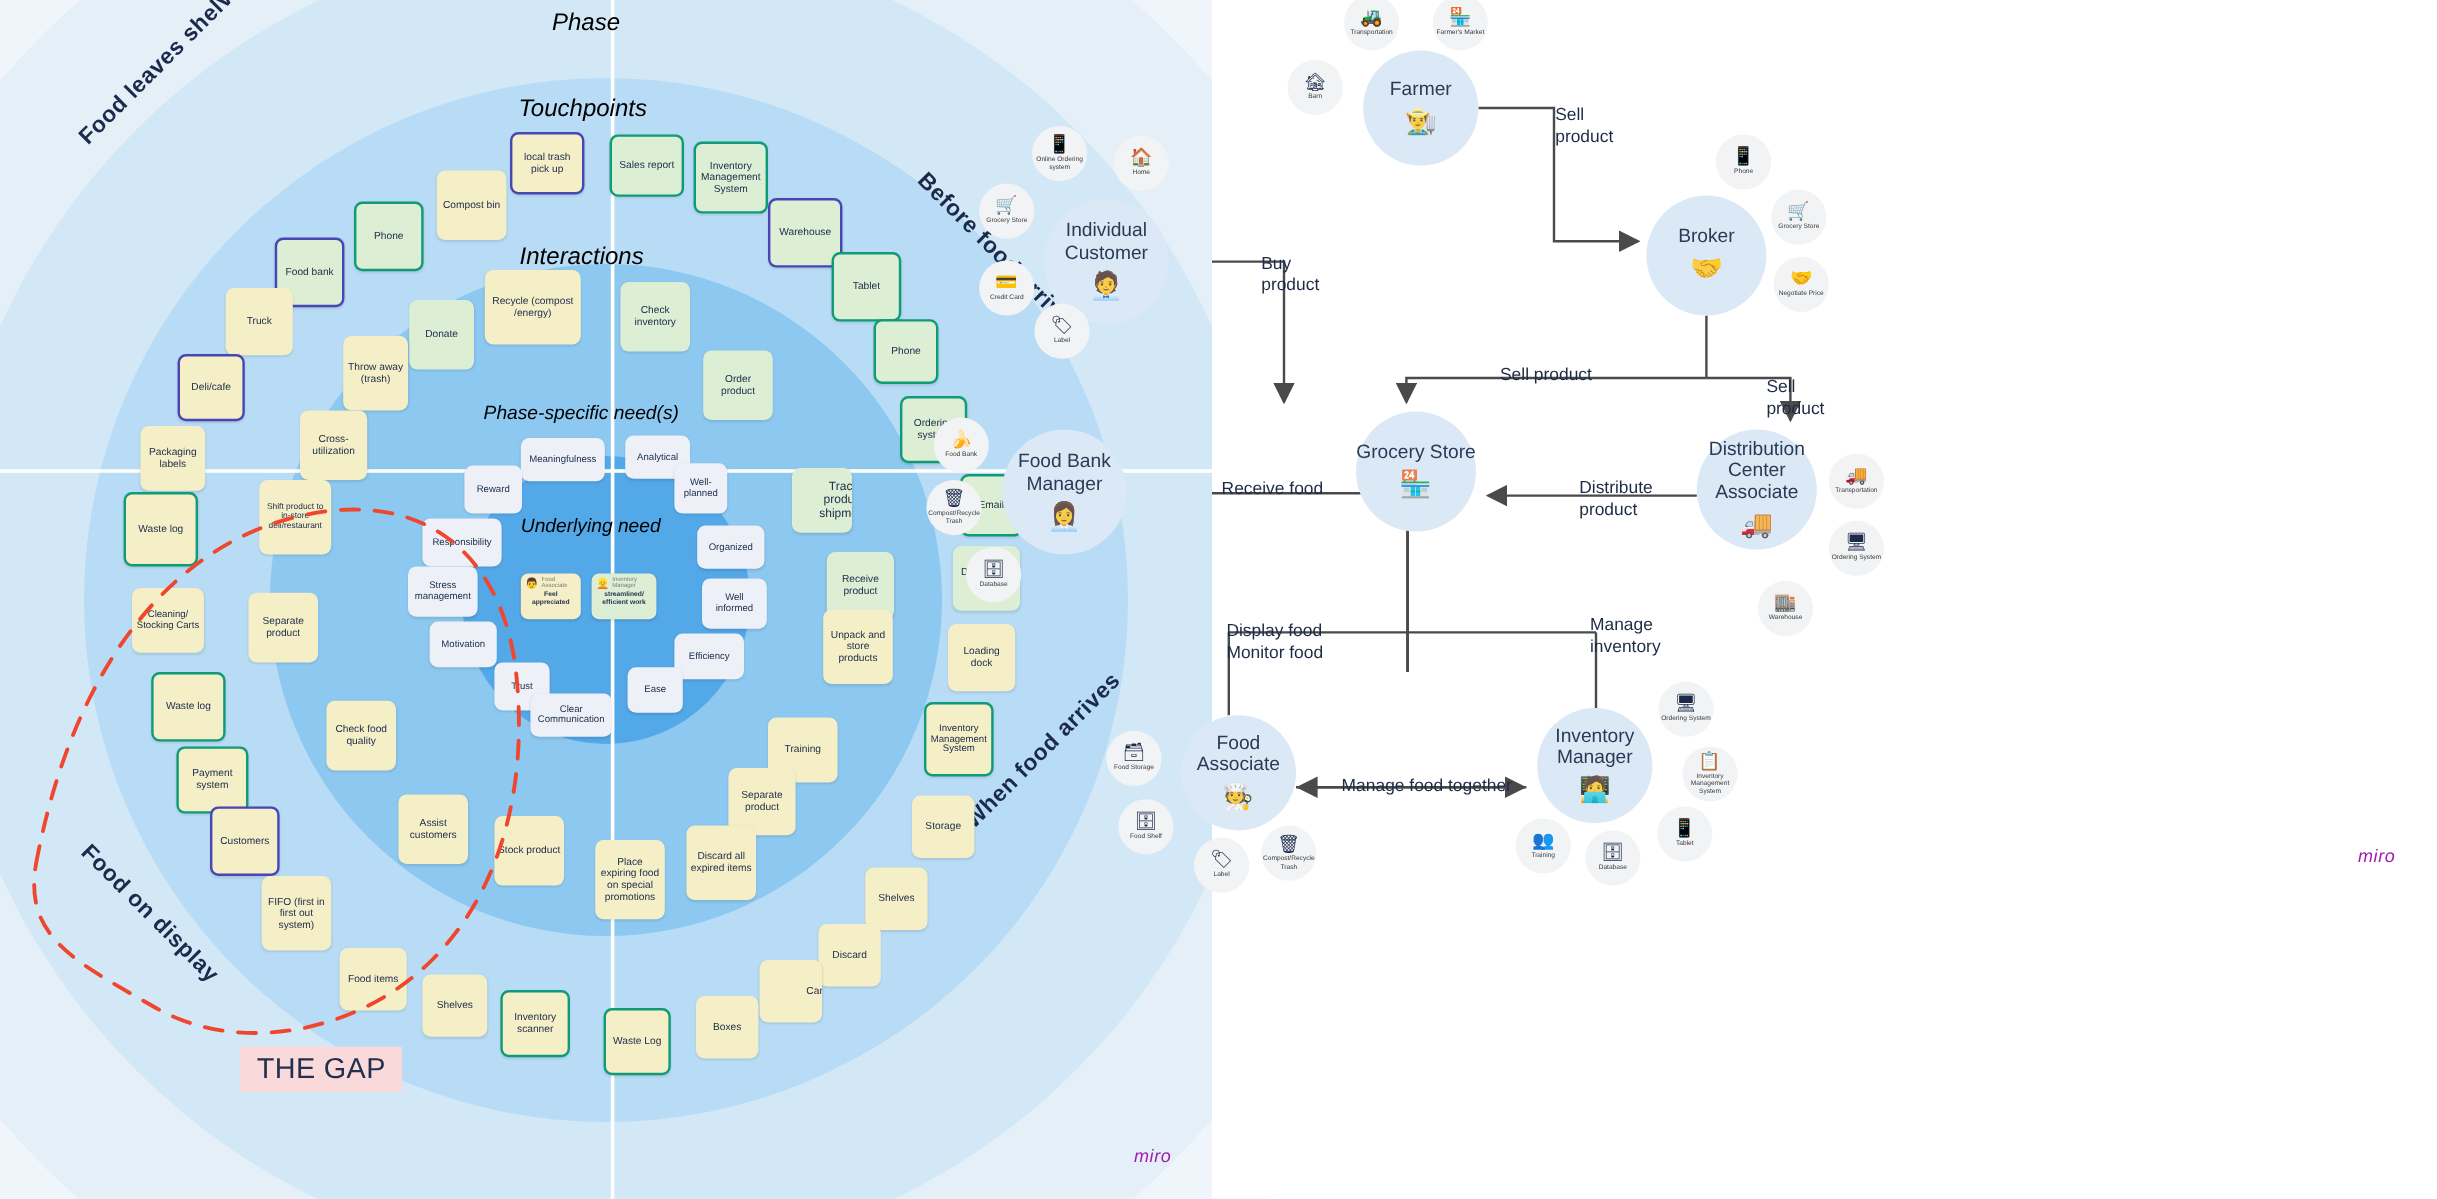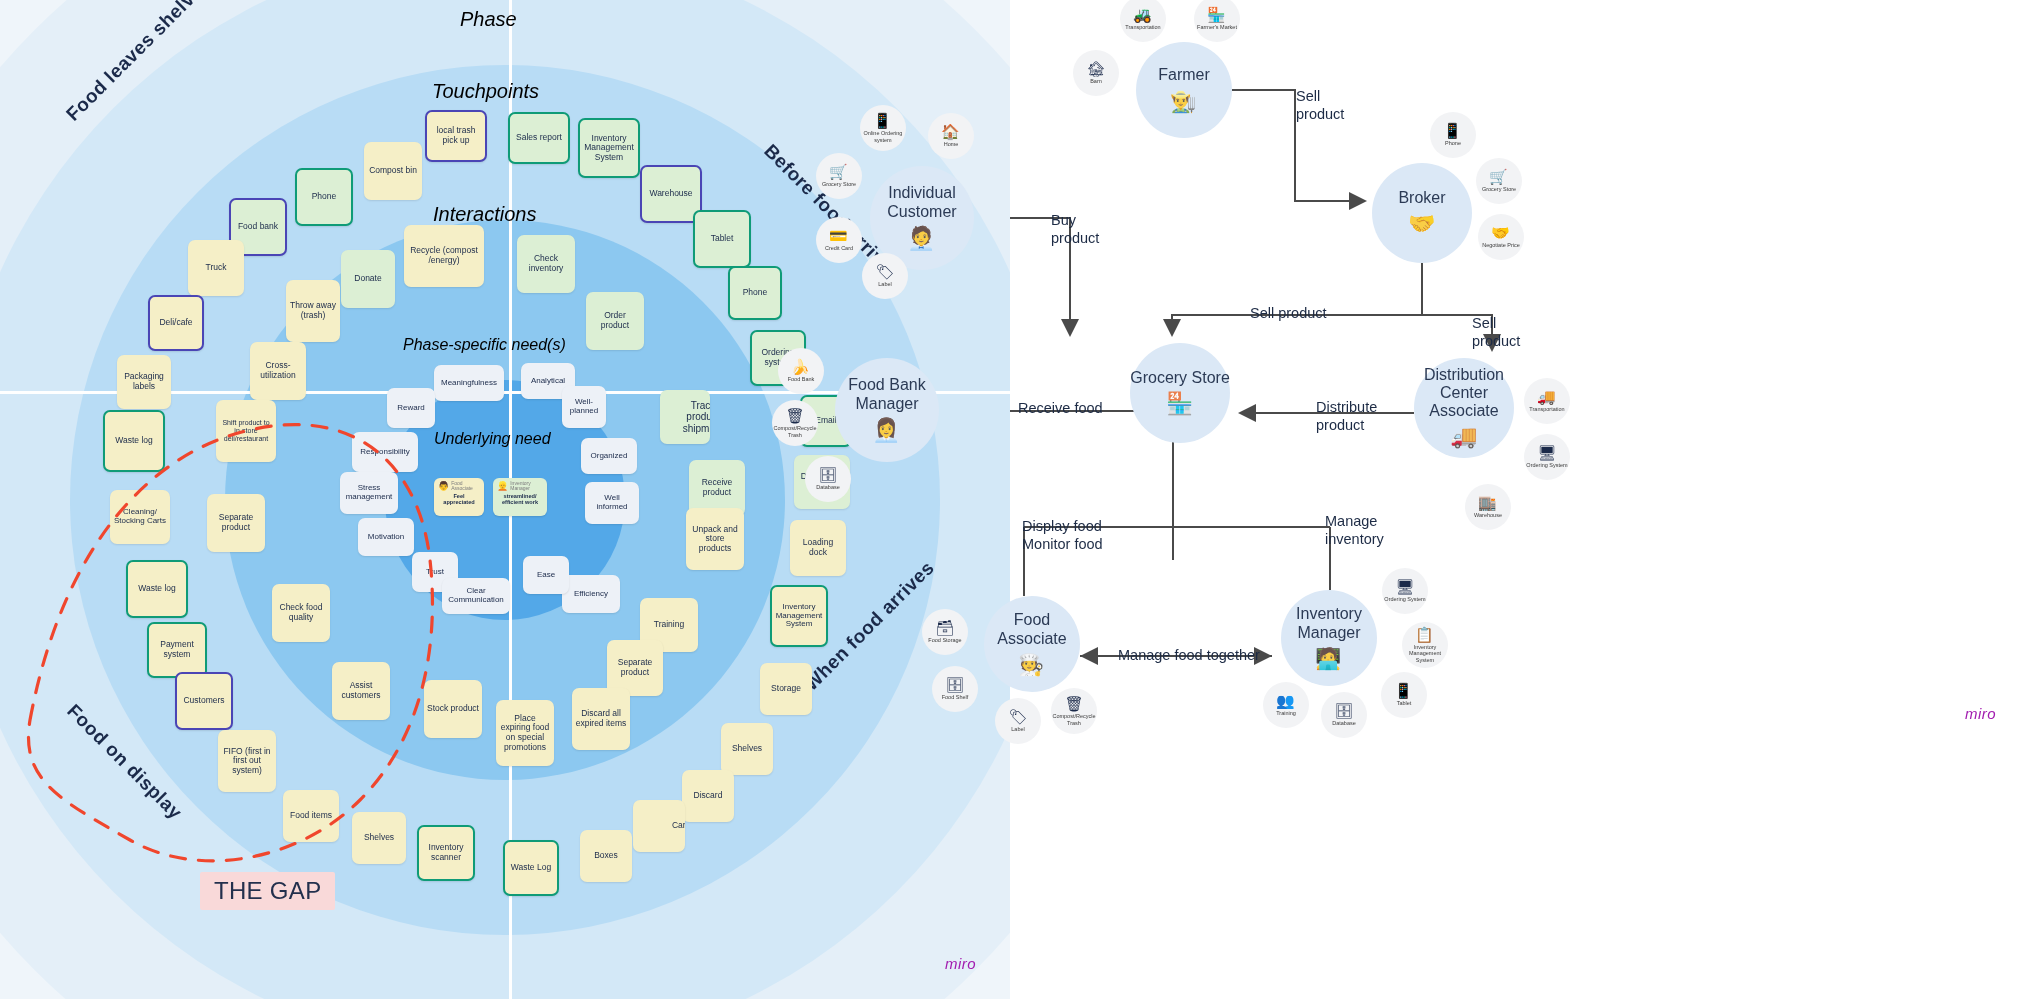--- a/index.html
+++ b/index.html
@@ -172,42 +172,42 @@
       <div class="note yellow" style="left: 686px; top: 508px; width: 58px; height: 62px; font-size: 8.5px;">Unpack and store products</div>
       <div class="note yellow bd-green" style="left: 126px; top: 560px; width: 62px; height: 58px; font-size: 8.5px;">Waste log</div>
       <div class="note yellow" style="left: 272px; top: 584px; width: 58px; height: 58px; font-size: 8.5px;">Check food quality</div>
       <div class="note yellow" style="left: 640px; top: 598px; width: 58px; height: 54px; font-size: 8.5px;">Training</div>
       <div class="note yellow bd-green" style="left: 770px; top: 585px; width: 58px; height: 62px; font-size: 8px;">Inventory Management System</div>
       <div class="note yellow bd-green" style="left: 147px; top: 622px; width: 60px; height: 56px; font-size: 8.5px;">Payment system</div>
       <div class="note yellow" style="left: 607px; top: 640px; width: 56px; height: 56px; font-size: 8.5px;">Separate product</div>
       <div class="note yellow" style="left: 760px; top: 663px; width: 52px; height: 52px; font-size: 8.5px;">Storage</div>
       <div class="note yellow" style="left: 332px; top: 662px; width: 58px; height: 58px; font-size: 8.5px;">Assist customers</div>
       <div class="note yellow bd-purple" style="left: 175px; top: 672px; width: 58px; height: 58px; font-size: 8.5px;">Customers</div>
-      <div class="note yellow" style="left: 412px; top: 680px; width: 58px; height: 58px; font-size: 8.5px; margin-left: 12px;">Stock product</div>
+      <div class="note yellow" style="left: 412px; top: 680px; width: 58px; height: 58px; font-size: 8.5px;">Stock product</div>
       <div class="note yellow" style="left: 572px; top: 688px; width: 58px; height: 62px; font-size: 8.5px;">Discard all expired items</div>
       <div class="note yellow" style="left: 496px; top: 700px; width: 58px; height: 66px; font-size: 8.5px;">Place expiring food on special promotions</div>
       <div class="note yellow" style="left: 721px; top: 723px; width: 52px; height: 52px; font-size: 8.5px;">Shelves</div>
       <div class="note yellow" style="left: 218px; top: 730px; width: 58px; height: 62px; font-size: 8.5px;">FIFO (first in first out system)</div>
       <div class="note yellow" style="left: 682px; top: 770px; width: 52px; height: 52px; font-size: 8.5px;">Discard</div>
       <div class="note yellow" style="left: 283px; top: 790px; width: 56px; height: 52px; font-size: 8.5px;">Food items</div>
       <div class="note yellow" style="left: 633px; top: 800px; width: 52px; height: 52px; font-size: 8.5px; padding-left: 45px;">Cart</div>
       <div class="note yellow" style="left: 352px; top: 812px; width: 54px; height: 52px; font-size: 8.5px;">Shelves</div>
       <div class="note yellow" style="left: 580px; top: 830px; width: 52px; height: 52px; font-size: 8.5px;">Boxes</div>
       <div class="note yellow bd-green" style="left: 417px; top: 825px; width: 58px; height: 56px; font-size: 8.5px;">Inventory scanner</div>
       <div class="note yellow bd-green" style="left: 503px; top: 840px; width: 56px; height: 56px; font-size: 8.5px;">Waste Log</div>
       <div class="note white" style="left: 434px; top: 365px; width: 70px; height: 36px; font-size: 8px;">Meaningfulness</div>
       <div class="note white" style="left: 521px; top: 363px; width: 54px; height: 36px; font-size: 8px;">Analytical</div>
       <div class="note white" style="left: 387px; top: 388px; width: 48px; height: 40px; font-size: 8px;">Reward</div>
       <div class="note white" style="left: 562px; top: 386px; width: 44px; height: 42px; font-size: 8px;">Well-planned</div>
       <div class="note white" style="left: 581px; top: 438px; width: 56px; height: 36px; font-size: 8px;">Organized</div>
       <div class="note white" style="left: 352px; top: 432px; width: 66px; height: 40px; font-size: 8px;">Responsibility</div>
       <div class="note white" style="left: 340px; top: 472px; width: 58px; height: 42px; font-size: 8px;">Stress management</div>
       <div class="note white" style="left: 585px; top: 482px; width: 54px; height: 42px; font-size: 8px;">Well informed</div>
       <div class="note white" style="left: 358px; top: 518px; width: 56px; height: 38px; font-size: 8px;">Motivation</div>
-      <div class="note white" style="left: 562px; top: 528px; width: 58px; height: 38px; font-size: 8px; margin-top: 47px;">Efficiency</div>
+      <div class="note white" style="left: 562px; top: 528px; width: 58px; height: 38px; font-size: 8px;">Efficiency</div>
       <div class="note white" style="left: 412px; top: 552px; width: 46px; height: 40px; font-size: 8px;">Trust</div>
       <div class="note white" style="left: 523px; top: 556px; width: 46px; height: 38px; font-size: 8px;">Ease</div>
       <div class="note white" style="left: 442px; top: 578px; width: 68px; height: 36px; font-size: 8px;">Clear Communication</div>
     </div>
   <div id="core-notes">
       <div class="core-note yellow" style="left: 434px; top: 478px; width: 50px; height: 38px;">
         <div class="hdr">
           <span class="av">👨</span>
           <span class="nm">Food Associate</span>
         </div>

